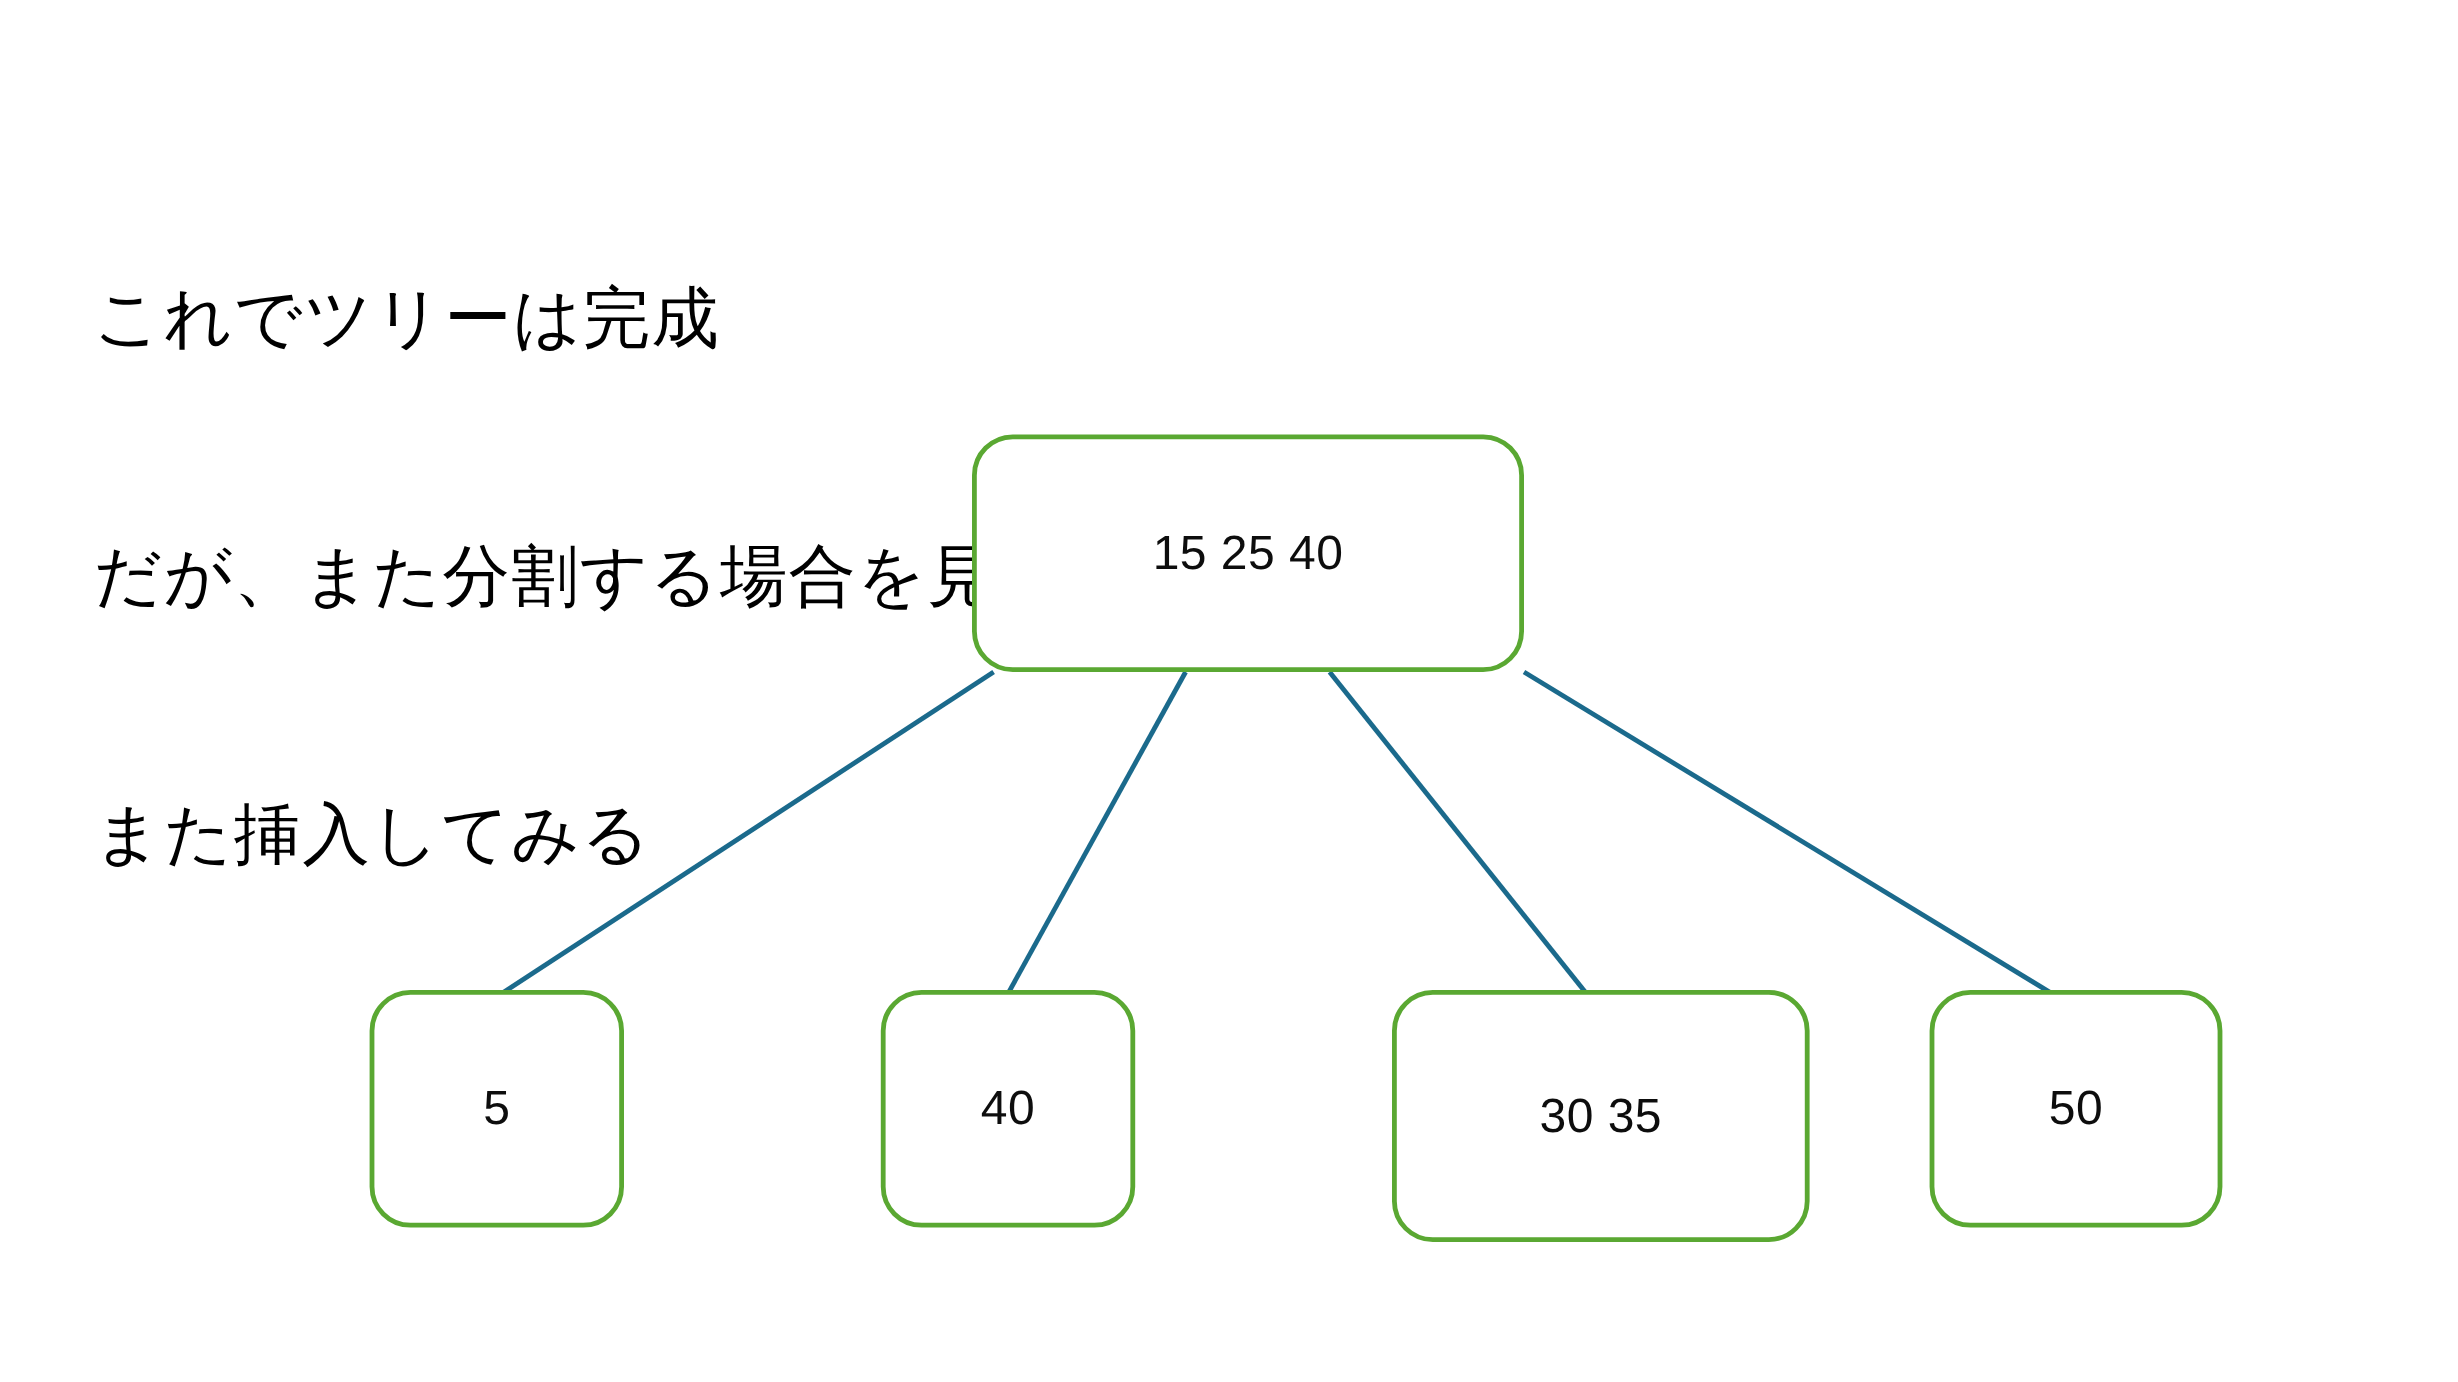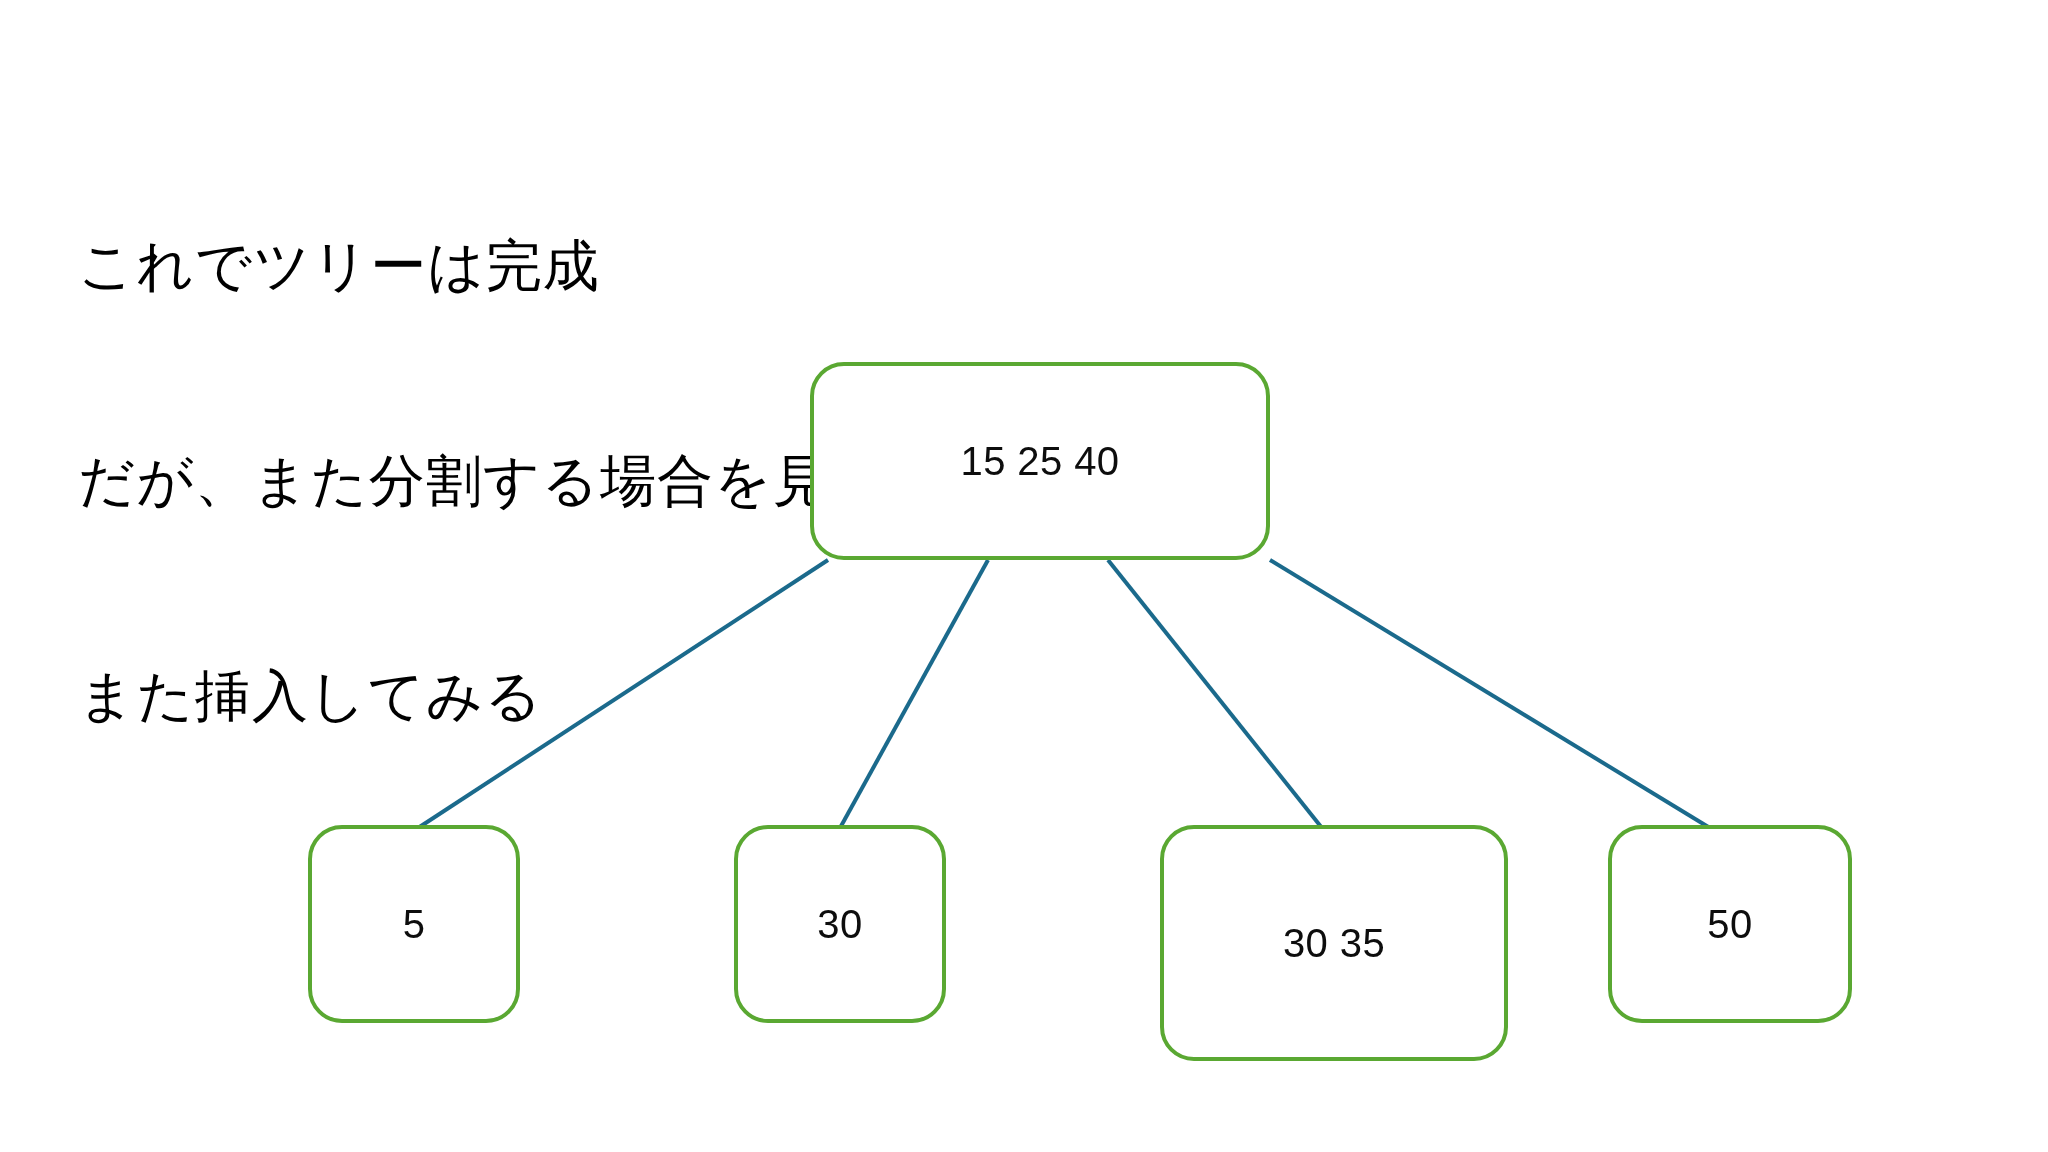--- a/index.html
+++ b/index.html
@@ -83,21 +83,21 @@
     left: 734px;
     top: 825px;
     width: 212px;
     height: 198px;
     border-radius: 34px;
   }
   #node-leaf-2 {
     left: 1160px;
     top: 825px;
     width: 348px;
-    height: 236px;
+    height: 210px;
     border-radius: 34px;
   }
   #node-leaf-3 {
     left: 1608px;
     top: 825px;
     width: 244px;
     height: 198px;
     border-radius: 34px;
   }
 </style>
@@ -121,21 +121,21 @@
 
   <div class="node" id="node-root" style="border-color: rgb(90, 168, 50); background: rgb(255, 255, 255);">
     <span class="node-label" style="color: rgb(13, 13, 13);">15 25 40</span>
   </div>
 
   <div class="node" id="node-leaf-0" style="border-color: rgb(90, 168, 50); background: rgb(255, 255, 255);">
     <span class="node-label" style="color: rgb(13, 13, 13);">5</span>
   </div>
 
   <div class="node" id="node-leaf-1" style="border-color: rgb(90, 168, 50); background: rgb(255, 255, 255);">
-    <span class="node-label" style="color: rgb(13, 13, 13);">30</span>
+    <span class="node-label" style="color: rgb(13, 13, 13);">40</span>
   </div>
 
   <div class="node" id="node-leaf-2" style="border-color: rgb(90, 168, 50); background: rgb(255, 255, 255);">
     <span class="node-label" style="color: rgb(13, 13, 13);">30 35</span>
   </div>
 
   <div class="node" id="node-leaf-3" style="border-color: rgb(90, 168, 50); background: rgb(255, 255, 255);">
     <span class="node-label" style="color: rgb(13, 13, 13);">50</span>
   </div>
 

